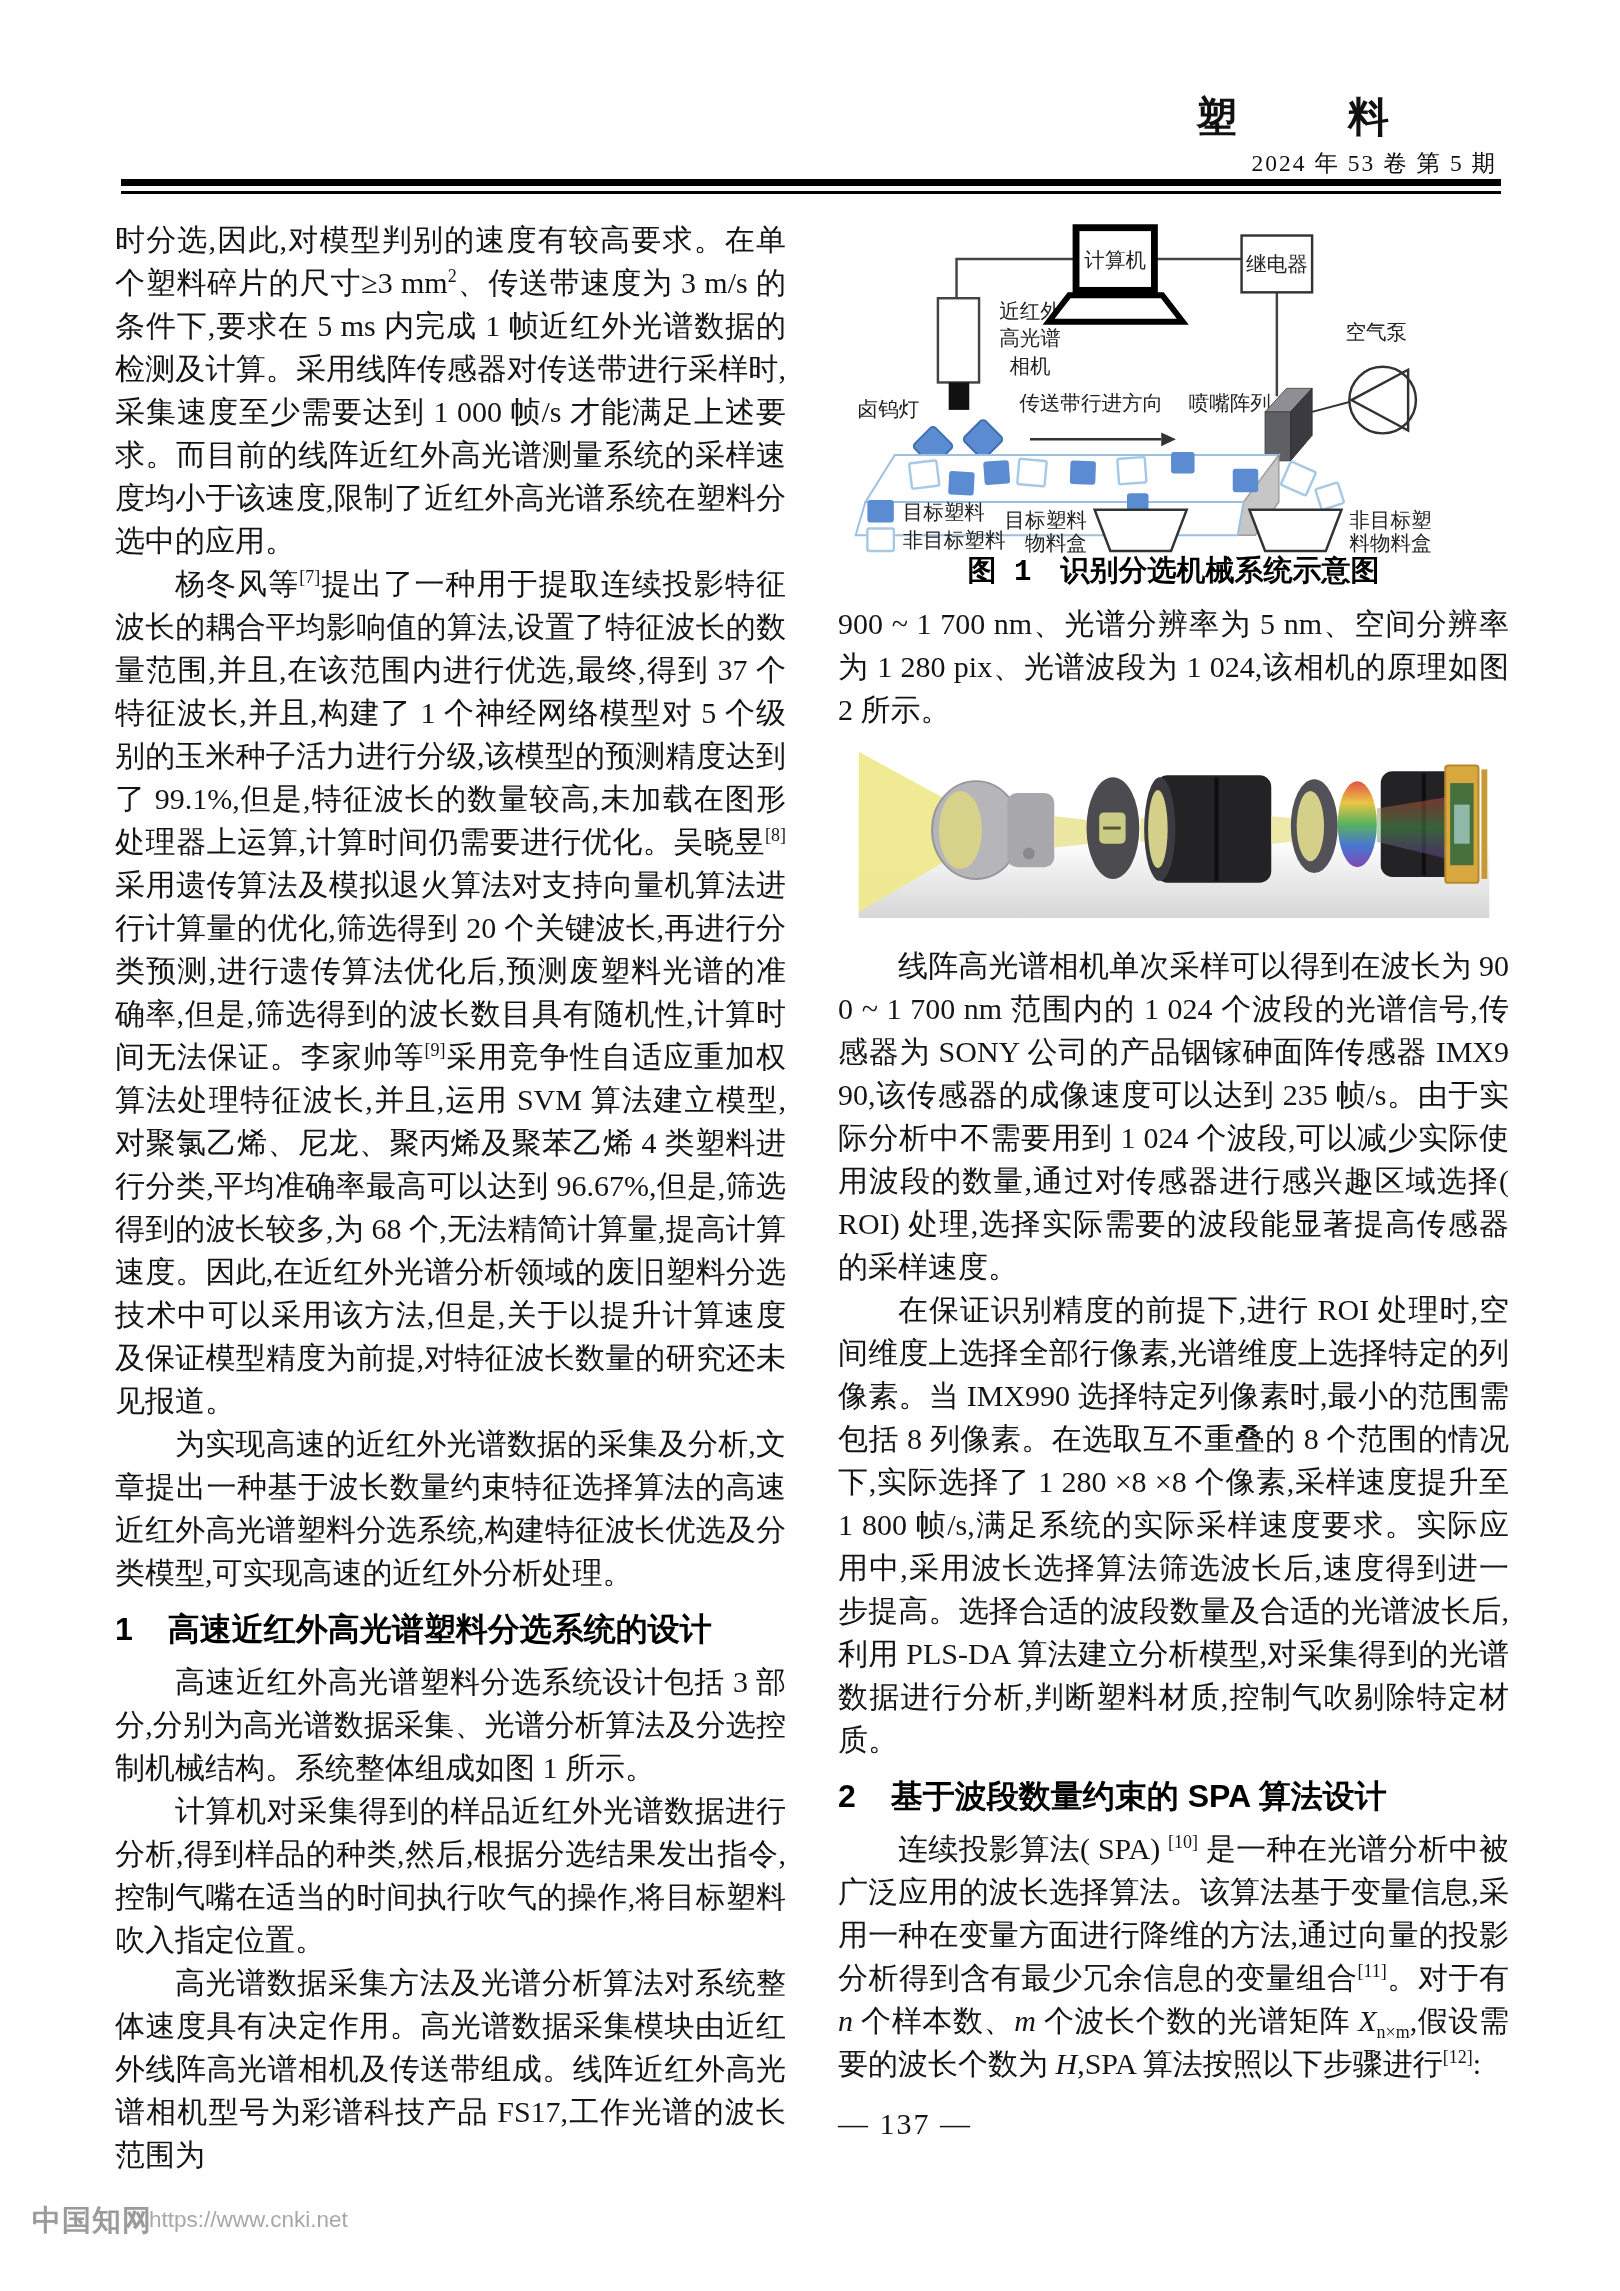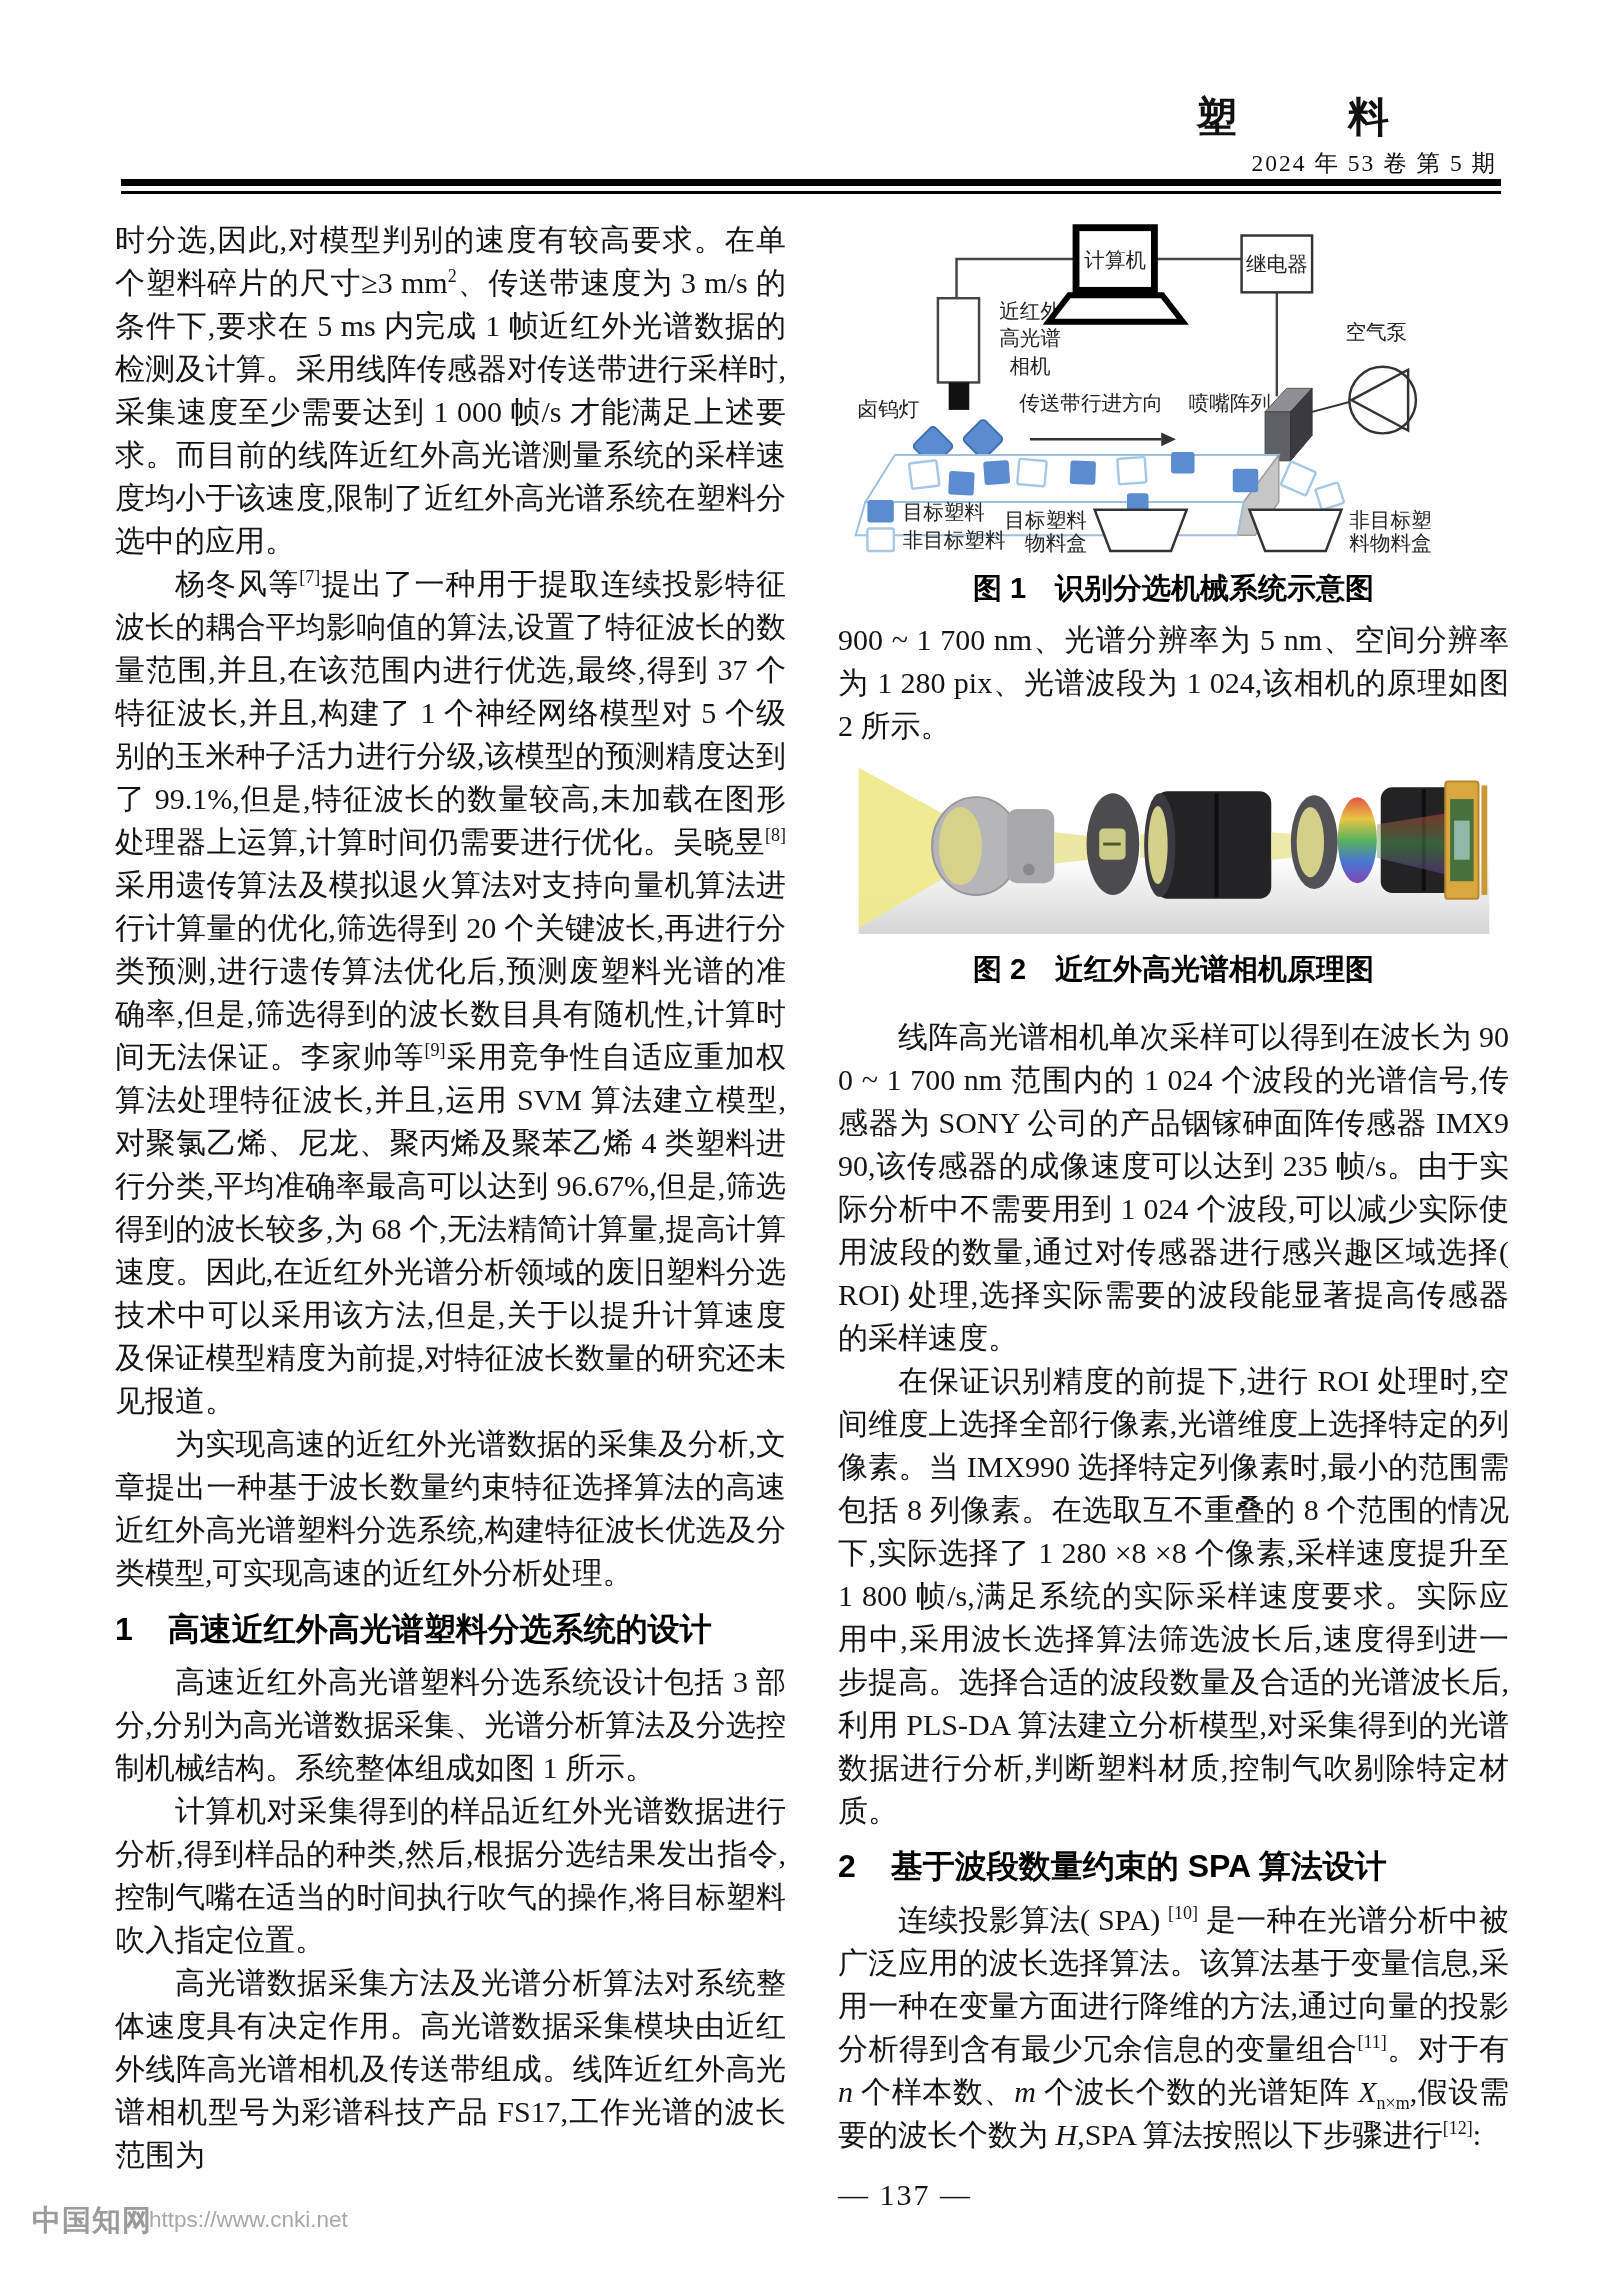--- a/index.html
+++ b/index.html
@@ -39,21 +39,21 @@
     font-family:"Liberation Sans","DejaVu Sans",sans-serif;
     font-size:32px;font-weight:bold;line-height:43px;color:#000;
     margin:13.7px 0 9.8px 0;text-indent:0;display:flex;
   }
   .sec-num{margin-right:35px;}
   .fig-caption{
     font-family:"Liberation Sans","DejaVu Sans",sans-serif;
     font-size:29px;font-weight:bold;text-align:center;color:#000;
     line-height:39px;margin:0;
   }
-  .cap1{margin-top:16px;}
+  .cap1{margin-top:0;font-family:Liberation Mono, monospace;}
   .cap2{margin-top:15.7px;}
   .rt1{margin-top:9.8px;}
   .pa{margin-top:25.5px;}
   .fig1-svg{display:block;margin:0;}
   .fig2-svg{display:block;margin:13.7px auto 0 auto;}
   .page-number{
     font-size:30px;text-align:left;margin-top:21.6px;letter-spacing:2px;
   }
   
   .figtext{font-family:"Liberation Serif","DejaVu Serif",serif;font-size:21px;fill:#222;}
@@ -225,21 +225,20 @@
       <ellipse cx="462" cy="84" rx="14" ry="36" fill="#d4d08a"></ellipse>
       <ellipse cx="510" cy="82" rx="20" ry="44" fill="url(#rainbowV)" opacity="0.95"></ellipse>
       <rect x="534" y="28" width="88" height="108" rx="12" fill="#232326"></rect>
       <line x1="578" y1="30" x2="578" y2="134" stroke="#0e0e10" stroke-width="4"></line>
       <polygon points="530,66 604,54 604,118 530,100" fill="url(#rainbowH)" opacity="0.45"></polygon>
       <rect x="600" y="22" width="34" height="120" rx="3" fill="#d8a83e" stroke="#b8882e" stroke-width="2"></rect>
       <rect x="605" y="40" width="24" height="84" fill="#46703c"></rect>
       <rect x="609" y="62" width="16" height="40" fill="#8fb8a8"></rect>
       <rect x="637" y="26" width="6" height="112" fill="#c79a36"></rect>
     </svg>
-    <p class="fig-caption cap2">图 2　近红外高光谱相机原理图</p>
 
     <p class="para pa">线阵高光谱相机单次采样可以得到在波长为 900 ~ 1 700 nm 范围内的 1 024 个波段的光谱信号,传感器为 SONY 公司的产品铟镓砷面阵传感器 IMX990,该传感器的成像速度可以达到 235 帧/s。由于实际分析中不需要用到 1 024 个波段,可以减少实际使用波段的数量,通过对传感器进行感兴趣区域选择( ROI) 处理,选择实际需要的波段能显著提高传感器的采样速度。</p>
     <p class="para">在保证识别精度的前提下,进行 ROI 处理时,空间维度上选择全部行像素,光谱维度上选择特定的列像素。当 IMX990 选择特定列像素时,最小的范围需包括 8 列像素。在选取互不重叠的 8 个范围的情况下,实际选择了 1 280 ×8 ×8 个像素,采样速度提升至 1 800 帧/s,满足系统的实际采样速度要求。实际应用中,采用波长选择算法筛选波长后,速度得到进一步提高。选择合适的波段数量及合适的光谱波长后,利用 PLS-DA 算法建立分析模型,对采集得到的光谱数据进行分析,判断塑料材质,控制气吹剔除特定材质。</p>
     <h2 class="sec-heading">
         <span class="sec-num">2</span>
         <span>基于波段数量约束的 SPA 算法设计</span>
       </h2>
     <p class="para">连续投影算法( SPA) <sup>[10]</sup> 是一种在光谱分析中被广泛应用的波长选择算法。该算法基于变量信息,采用一种在变量方面进行降维的方法,通过向量的投影分析得到含有最少冗余信息的变量组合<sup>[11]</sup>。对于有 <span class="mi">n</span> 个样本数、<span class="mi">m</span> 个波长个数的光谱矩阵 <span class="mi">X</span><sub>n×m</sub>,假设需要的波长个数为 <span class="mi">H</span>,SPA 算法按照以下步骤进行<sup>[12]</sup>:</p>
     <div class="page-number">— 137 —</div>
   </div>

